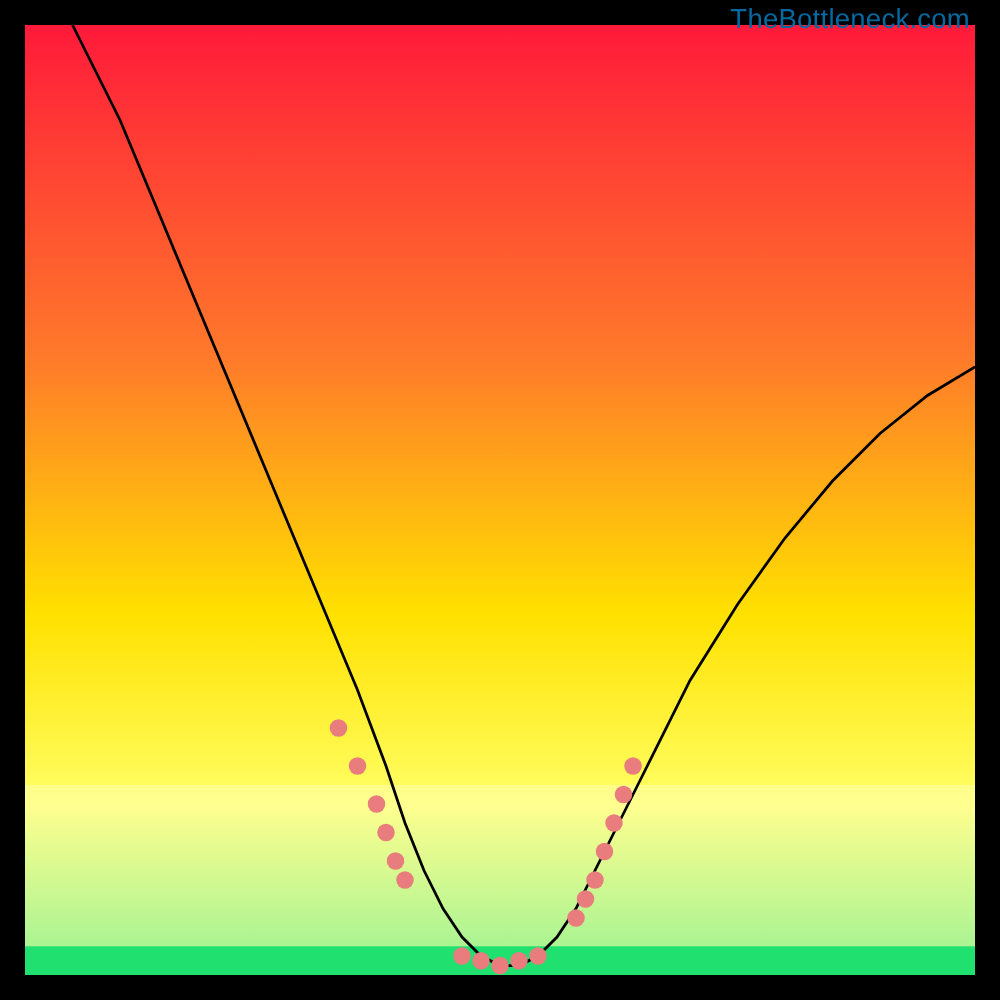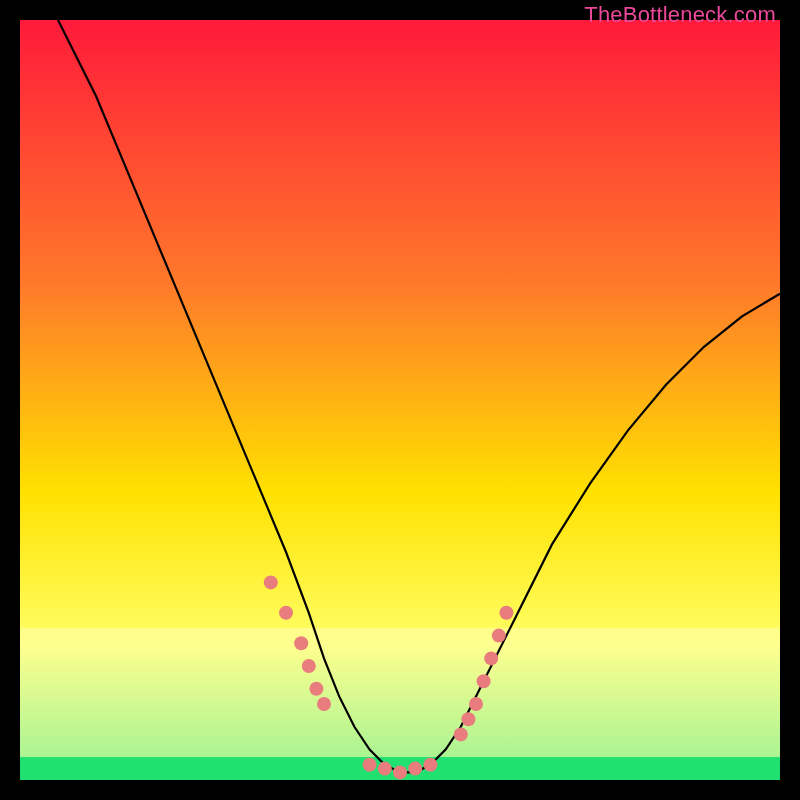--- a/index.html
+++ b/index.html
@@ -23,21 +23,21 @@
     position: absolute;
     left: 0;
     top: 0;
     width: 760px;
     height: 760px;
   }
   .watermark {
     position: absolute;
     top: 2px;
     right: 24px;
-    color: #ec4899;
+    color: #0369a1;
     font-size: 22px;
     font-weight: 500;
     letter-spacing: 0.2px;
     z-index: 20;
   }
   svg { display: block; }
 </style>
 </head>
 <body>
 

